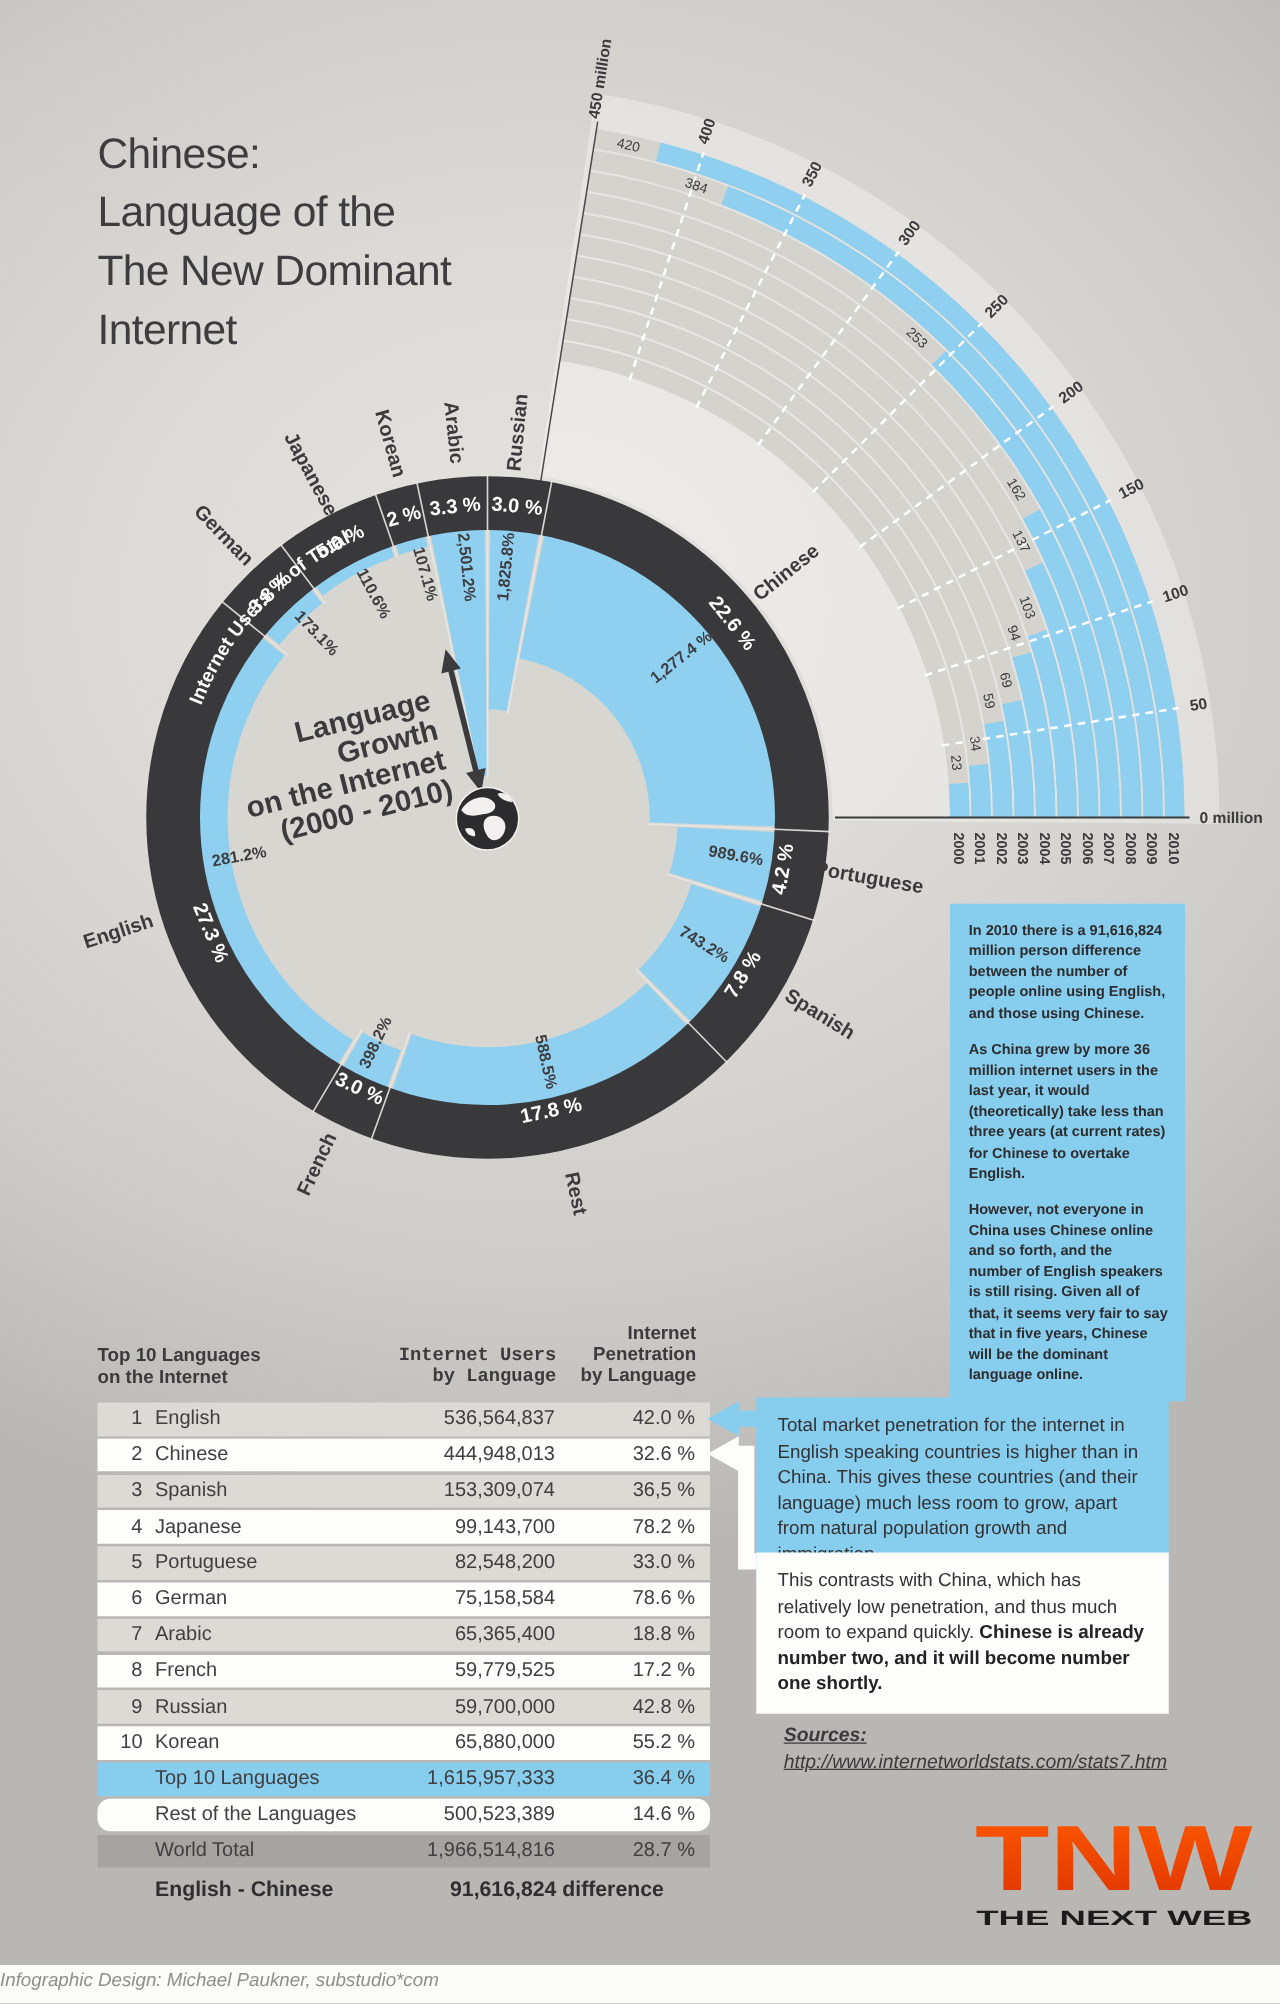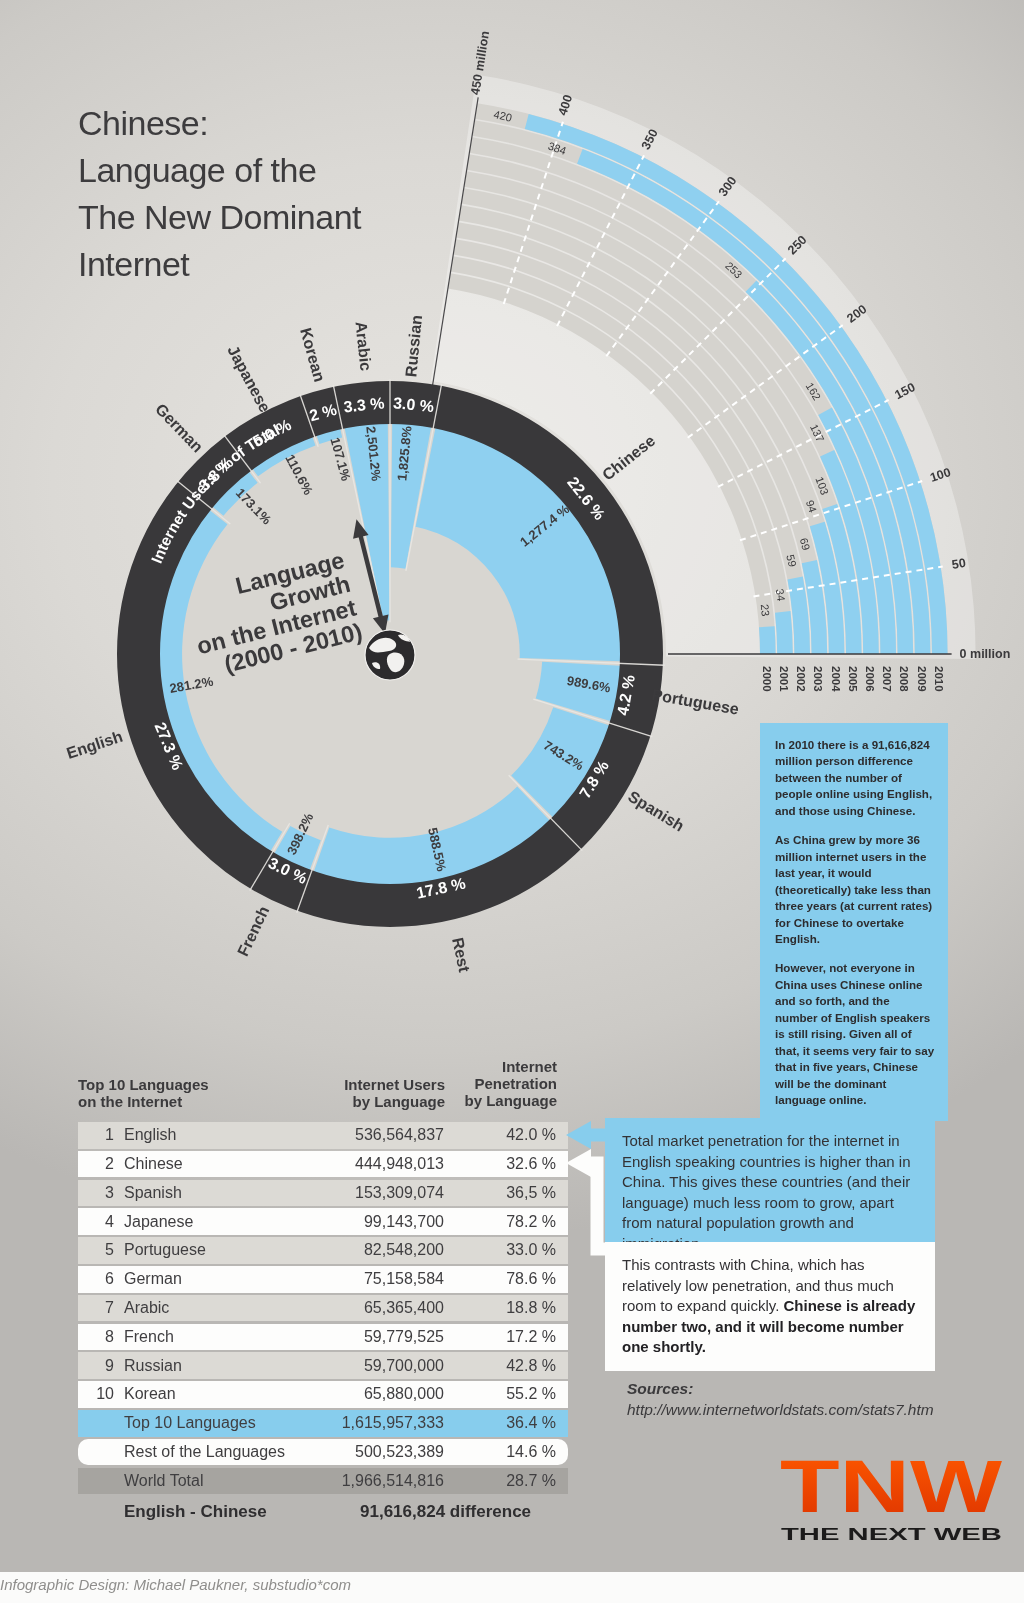--- a/index.html
+++ b/index.html
@@ -12,41 +12,41 @@
   #main-title div{white-space:nowrap;}
   
   #info-box{left:760px;top:695px;width:188px;box-sizing:border-box;background:#87cded;
     padding:14px 13px 12px 15px;font-size:11.6px;font-weight:bold;line-height:1.42;color:#2d2c2e;margin-top:28px;}
   #info-box p{margin:0 0 13px 0;}
   #info-box p:last-child{margin:0;}
   
   #table-title{left:78px;top:1026px;font-size:21px;font-weight:bold;color:#3b3a3c;}
   .th{font-size:15px;font-weight:bold;line-height:17px;white-space:pre-line;color:#3b3a3c;}
   #th1{left:78px;top:1076px;width:200px;}
-  #th2{left:295px;top:1076px;width:150px;text-align:right;}
+  #th2{left:295px;top:1076px;width:150px;text-align:right;font-family:Liberation Mono, monospace;}
   #th3{left:445px;top:1058px;width:112px;text-align:right;}
   .t-row{left:78px;width:490px;height:26.5px;box-sizing:border-box;padding-right:12px;
     display:grid;grid-template-columns:46px 170px 150px 112px;align-items:center;font-size:16px;color:#3f3e40;}
   .t-row .rank{text-align:right;padding-right:10px;}
   .t-row .lang{padding-left:0px;}
   .t-row .num,.t-row .pct{text-align:right;}
   .bg-gray{background:#dcdad5;}
   .bg-white{background:#fdfdfc;}
   .bg-blue{background:#87cded;}
   .bg-dark{background:#a6a4a0;}
   #diff-row{left:78px;top:1502px;width:490px;font-size:17px;font-weight:bold;color:#2f2e30;}
   #diff-row .lbl{position:absolute;left:46px;}
   #diff-row .val{position:absolute;left:282px;}
   
   .note{left:605px;width:330px;box-sizing:border-box;padding:13px 17px;font-size:15px;line-height:20.5px;color:#333235;}
   #note-blue{top:1118px;background:#87cded;}
   #note-white{top:1242px;background:#fdfdfc;}
   #note-white b{color:#232225;}
   
-  #sources{left:627px;top:1378px;font-style:italic;font-size:15.5px;line-height:21px;color:#3b3a3c;}
+  #sources{left:627px;top:1378px;font-style:italic;font-size:15.5px;line-height:21px;color:#3b3a3c;text-decoration:underline;}
   #sources .src-label{font-weight:bold;}
   
   #footer-bar{left:0;top:1572px;width:1024px;height:31px;background:#fbfbfa;}
   #credit{left:0;top:1576px;width:1006px;text-align:left;font-style:italic;font-size:15px;color:#8f8e8c;}
   svg{position:absolute;left:0;top:0;}
   text{font-family:"Liberation Sans",sans-serif;}
 </style>
 </head>
 <body>
 

